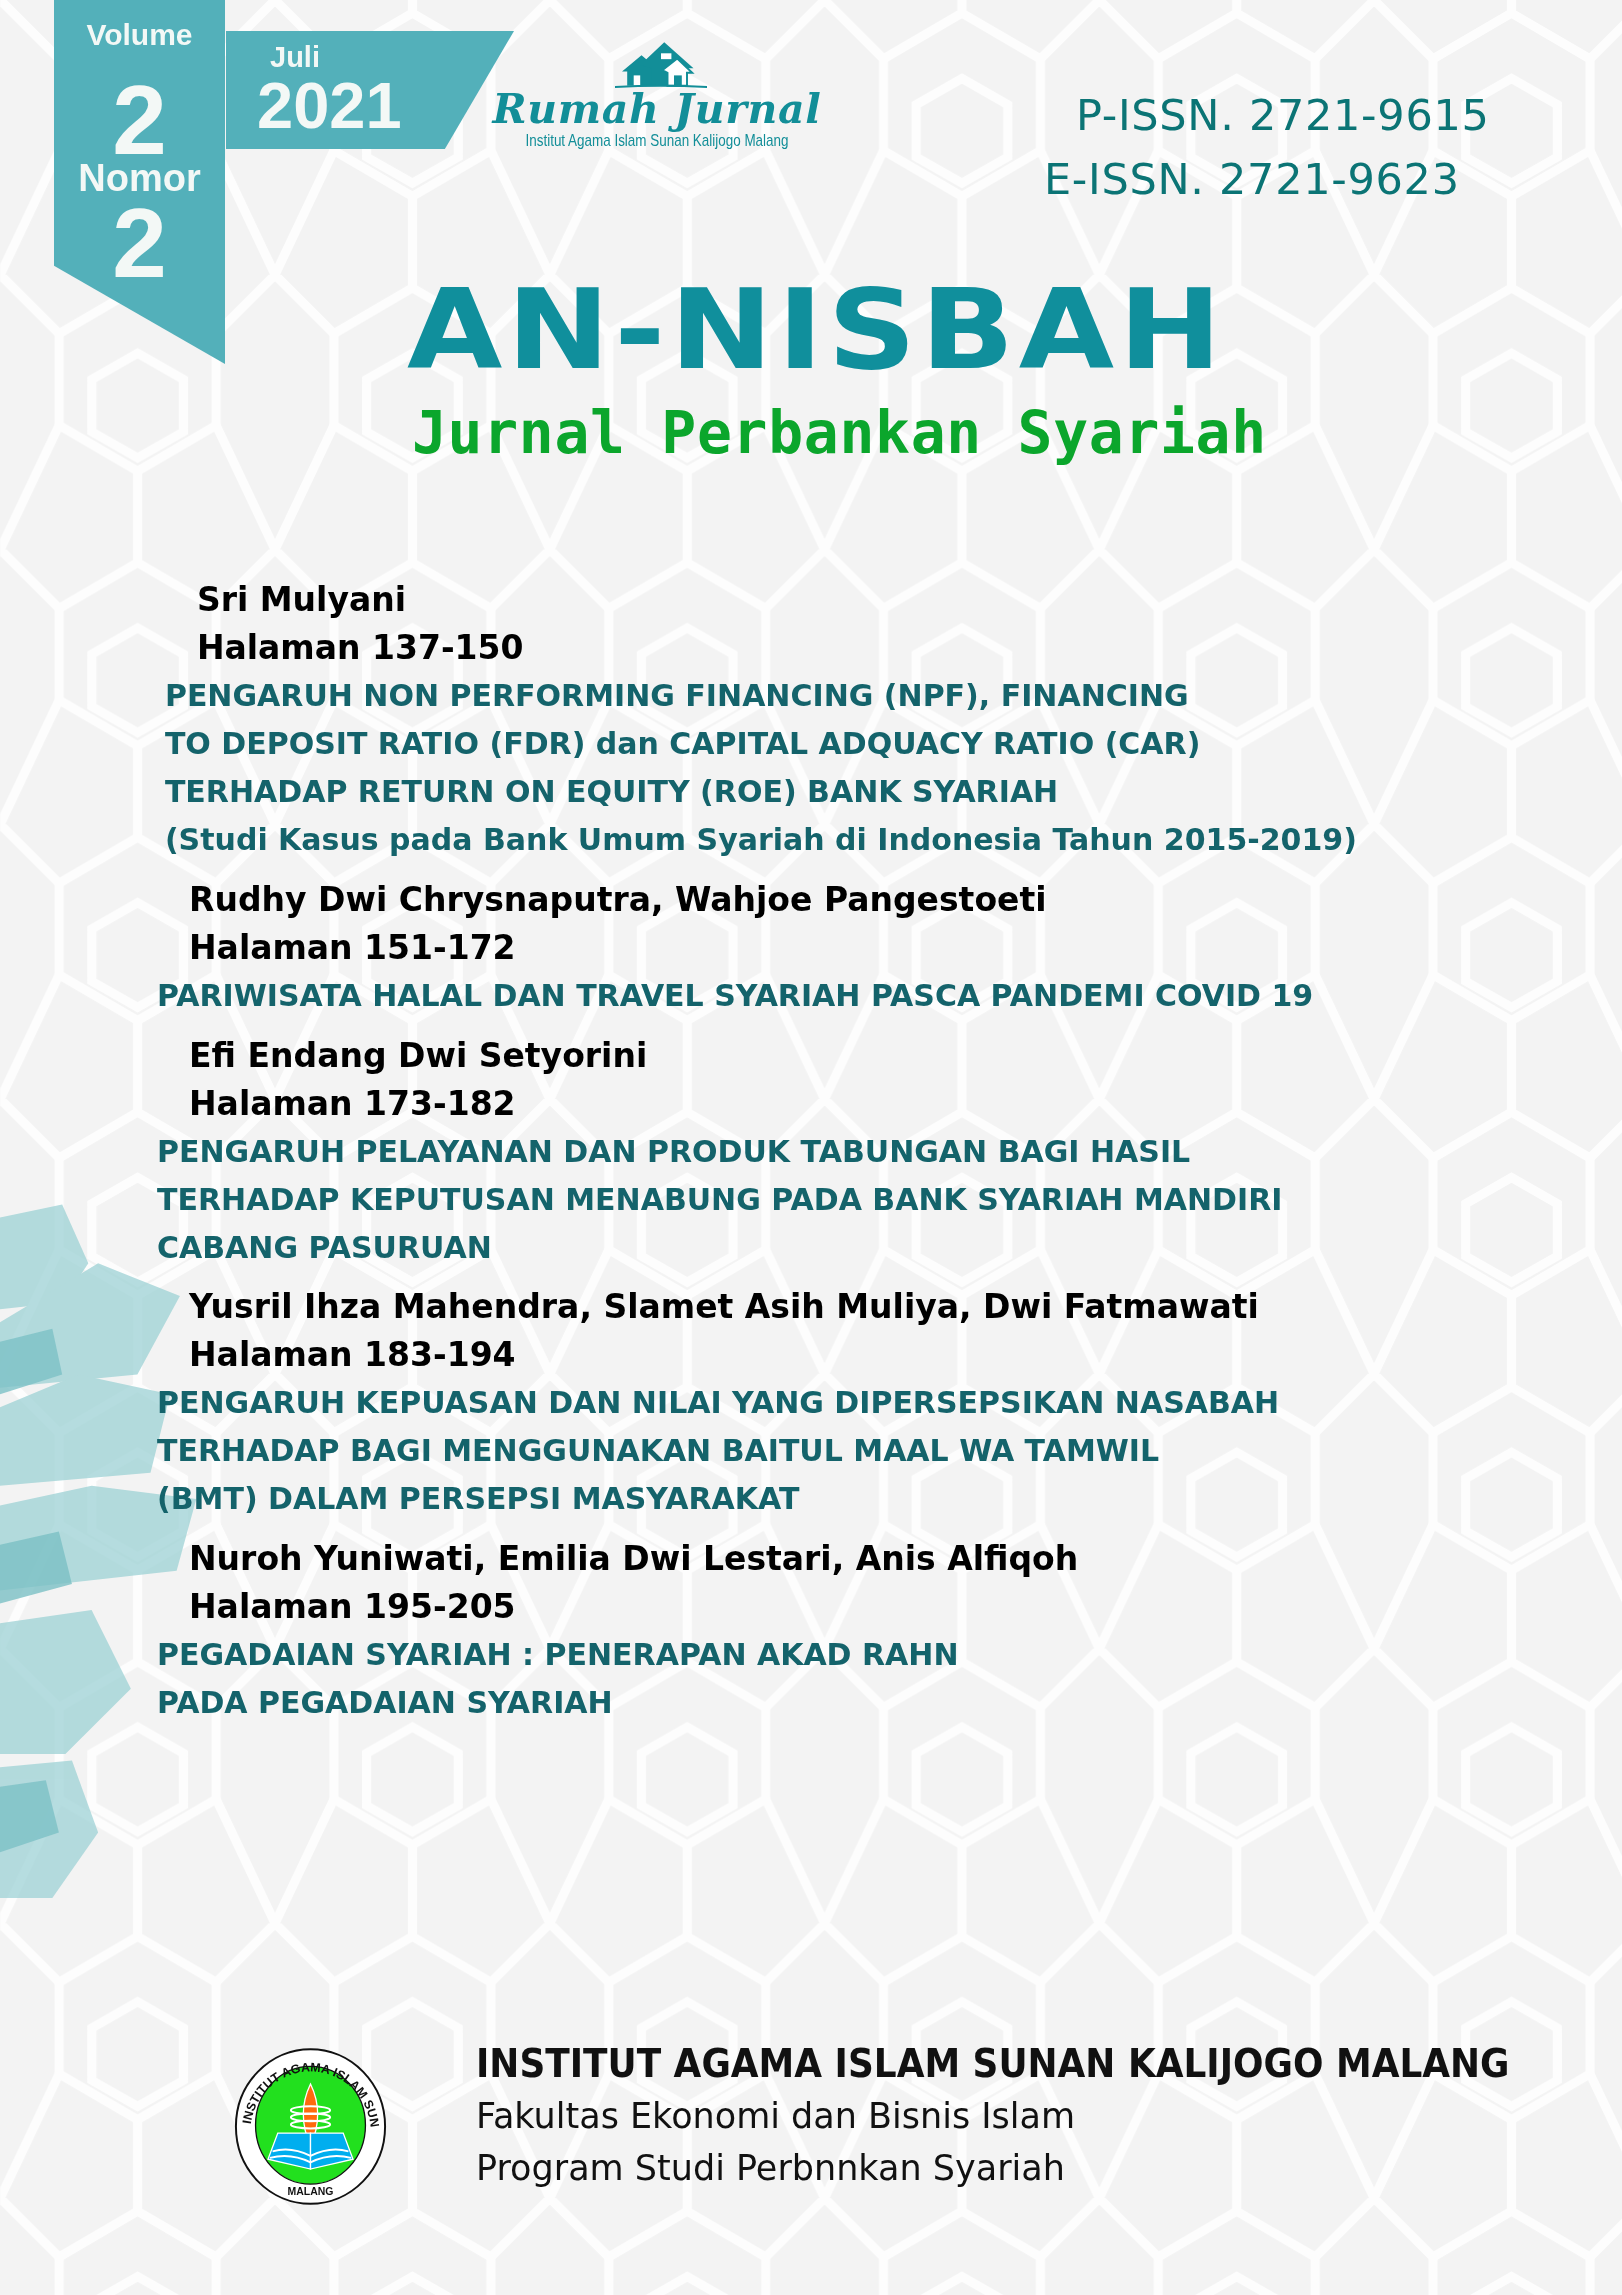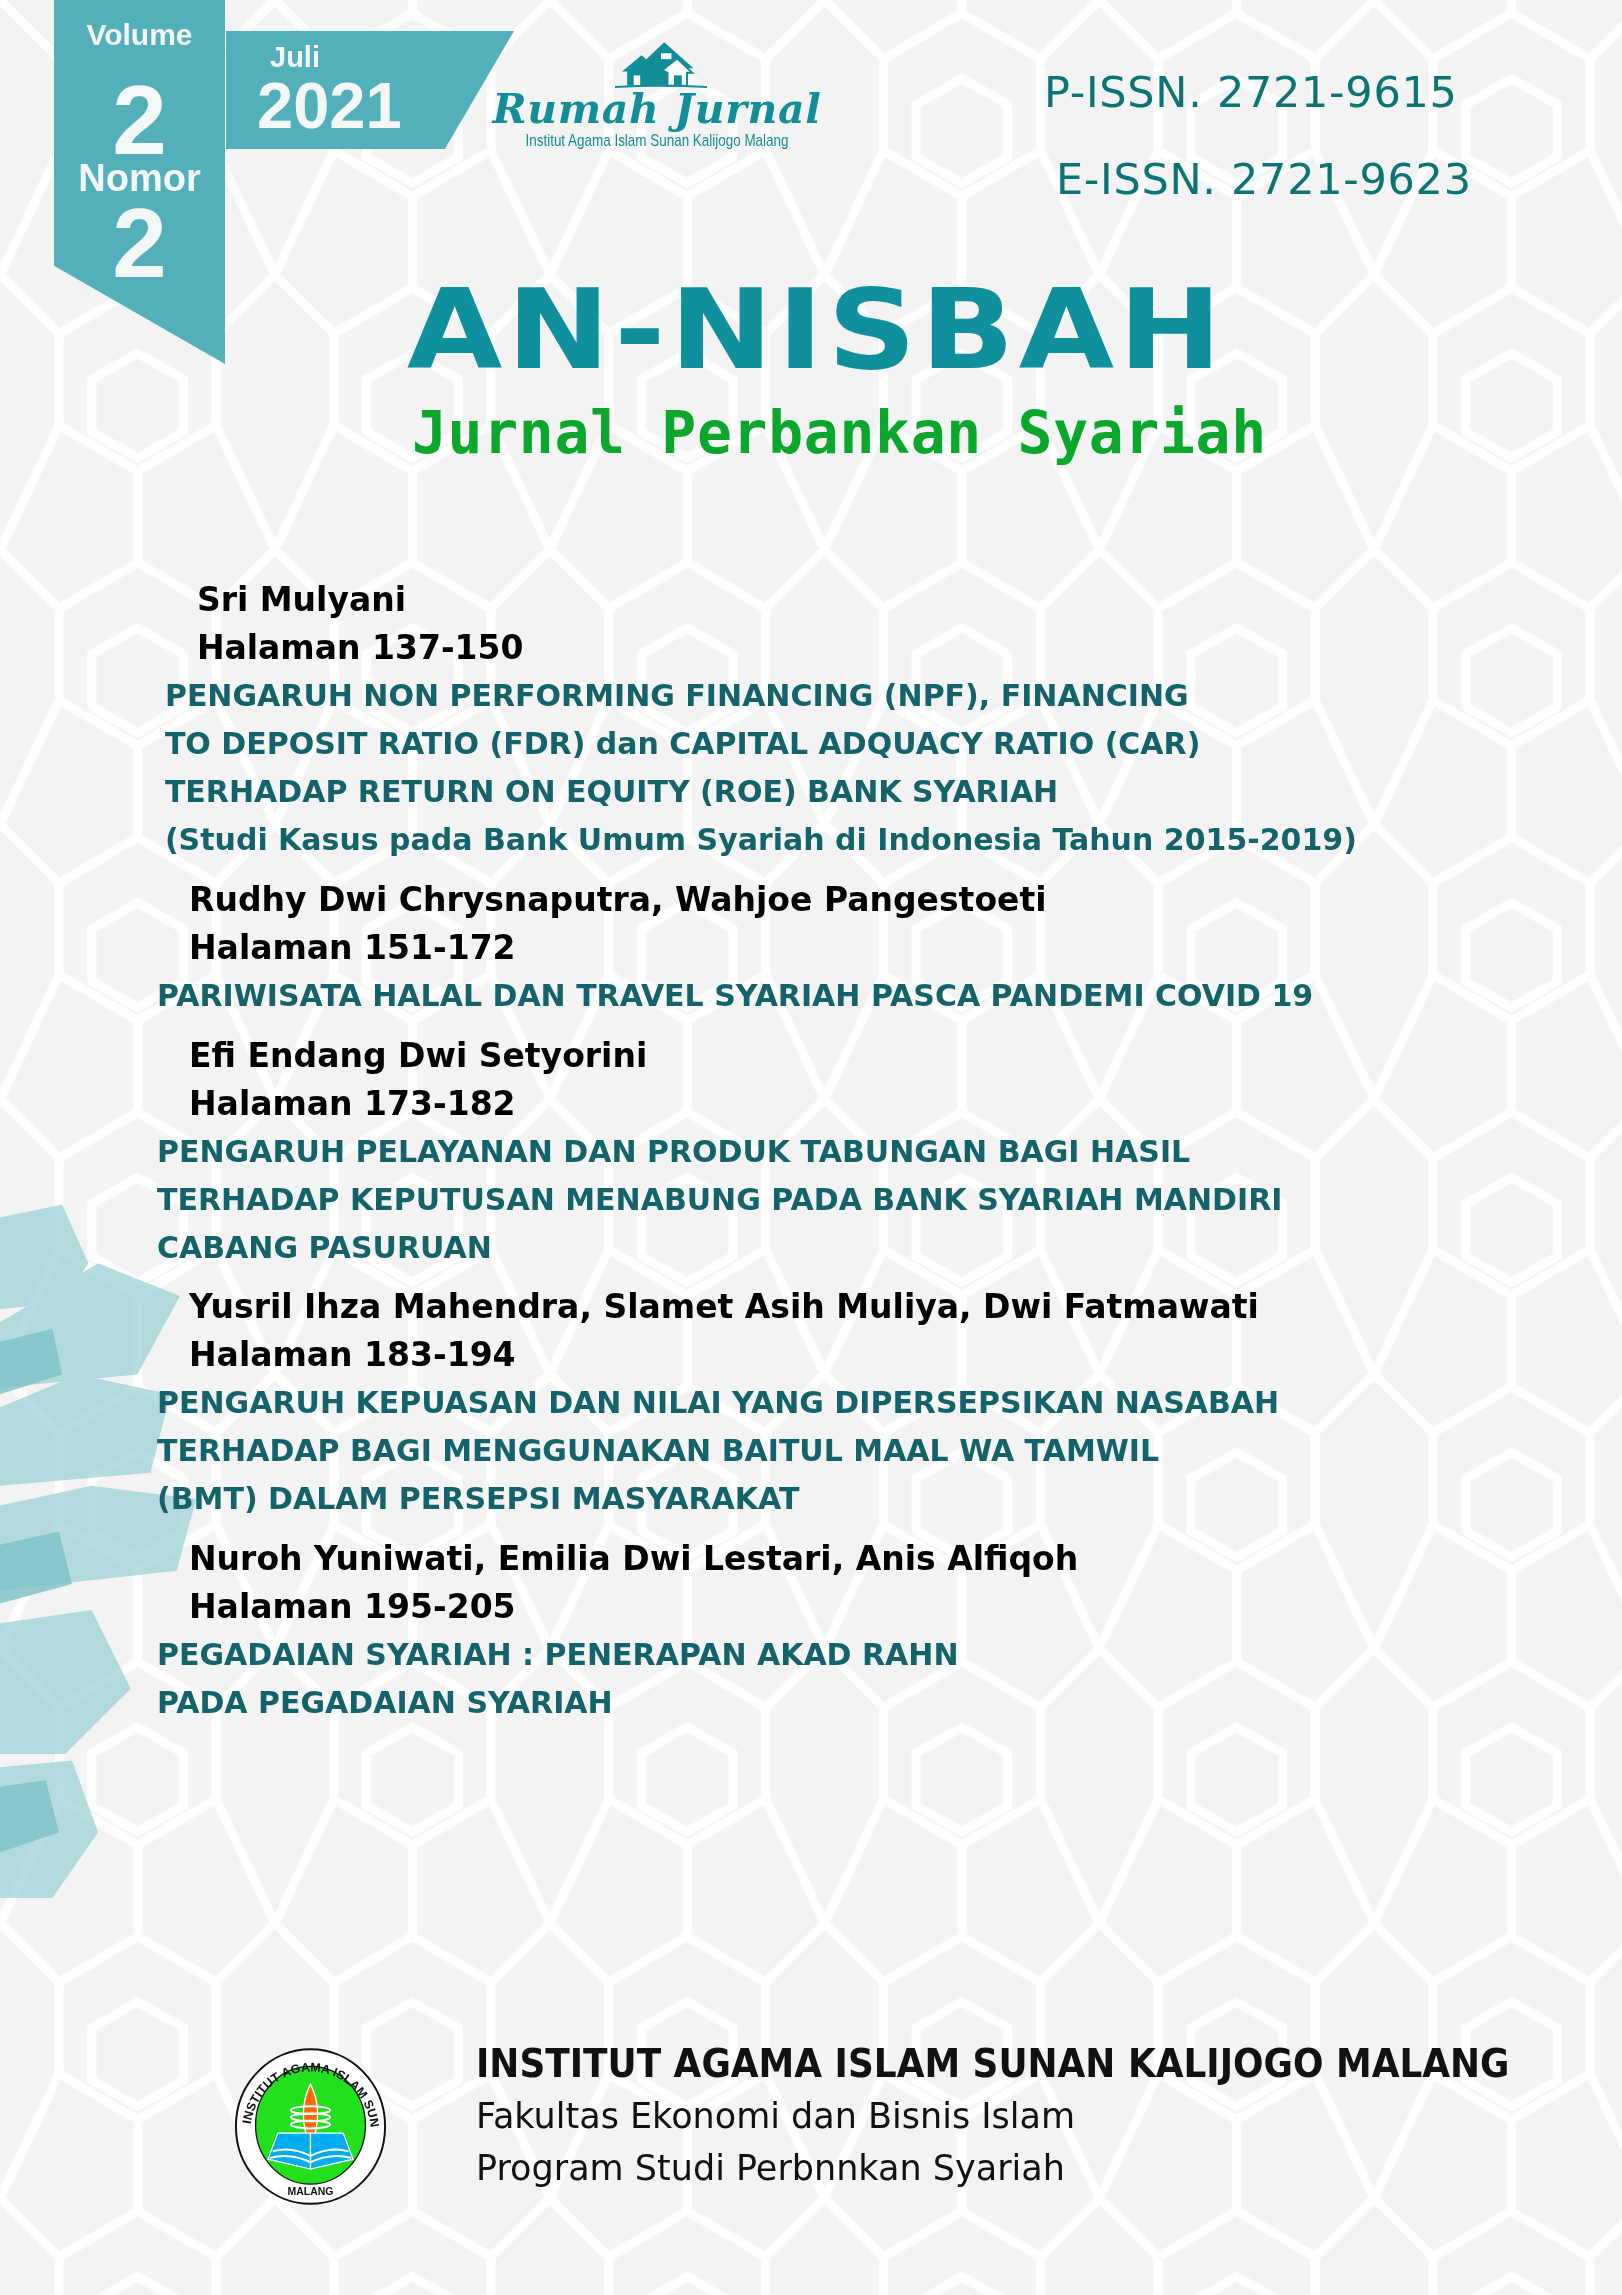--- a/index.html
+++ b/index.html
@@ -14,21 +14,21 @@
   .rv-vol{top:18.3px;font-size:30px;}
   .rv-num1{top:71px;font-size:98px;line-height:98px;}
   .rv-nomor{top:157px;font-size:38px;}
   .rv-num2{top:194px;font-size:98px;line-height:98px;}
   .rh-month{position:absolute;left:270px;top:41px;font-size:29px;color:#f3f8f6;font-weight:bold;font-family:"Liberation Sans",sans-serif;z-index:4;}
   .rh-year{position:absolute;left:257px;top:73px;font-size:65px;line-height:65px;color:#f3f8f6;font-weight:bold;font-family:"Liberation Sans",sans-serif;z-index:4;}
   .rumah{position:absolute;left:487px;top:39px;width:340px;height:115px;z-index:4;text-align:center;}
   .rumah-title{position:absolute;left:0;top:46px;width:340px;font-family:"DejaVu Serif",serif;font-style:italic;font-weight:bold;font-size:41px;color:#128e98;letter-spacing:0.7px;}
   .rumah-sub{position:absolute;left:0;top:92px;width:340px;font-family:"Liberation Sans",sans-serif;font-size:16.4px;color:#128e98;transform:scaleX(.82);transform-origin:center;white-space:nowrap;}
   .issn{position:absolute;left:1044px;font-size:43px;color:#0b7475;font-family:"DejaVu Sans",sans-serif;z-index:4;letter-spacing:0.7px;}
-  .issn-p{top:67px;} .issn-e{top:154px;margin-left:12px;}
+  .issn-p{top:90px;margin-left:32px;} .issn-e{top:154px;}
   .title{position:absolute;left:407px;top:275px;font-size:110px;font-weight:bold;color:#108f9c;font-family:"DejaVu Sans",sans-serif;letter-spacing:3.9px;z-index:4;transform:scaleX(1.12);transform-origin:left;line-height:1;}
   .subtitle{position:absolute;left:412px;top:404px;font-size:58px;font-weight:bold;color:#0ba62c;font-family:"DejaVu Sans Mono",monospace;z-index:4;letter-spacing:0.7px;line-height:1;}
   .articles{position:absolute;left:157px;top:576px;width:1309px;z-index:4;font-family:"DejaVu Sans",sans-serif;font-weight:bold;}
   .article{margin-bottom:11.8px;}
   .a-author,.a-pages{color:#000000;font-size:33px;line-height:48px;white-space:nowrap;margin-left:32px;}
   .a-title{color:#14636b;font-size:30px;line-height:48px;white-space:nowrap;}
   .article:first-child .a-author,.article:first-child .a-pages,.article:first-child .a-title{padding-left:7.9px;}
   .footer-logo{position:absolute;left:232px;top:2048px;width:157px;height:157px;z-index:4;}
   .footer-text{position:absolute;left:476px;top:2038px;z-index:4;font-family:"DejaVu Sans",sans-serif;color:#111;}
   .f-inst{font-size:39px;font-weight:bold;line-height:52px;white-space:nowrap;transform:scaleX(.92);transform-origin:left;}

